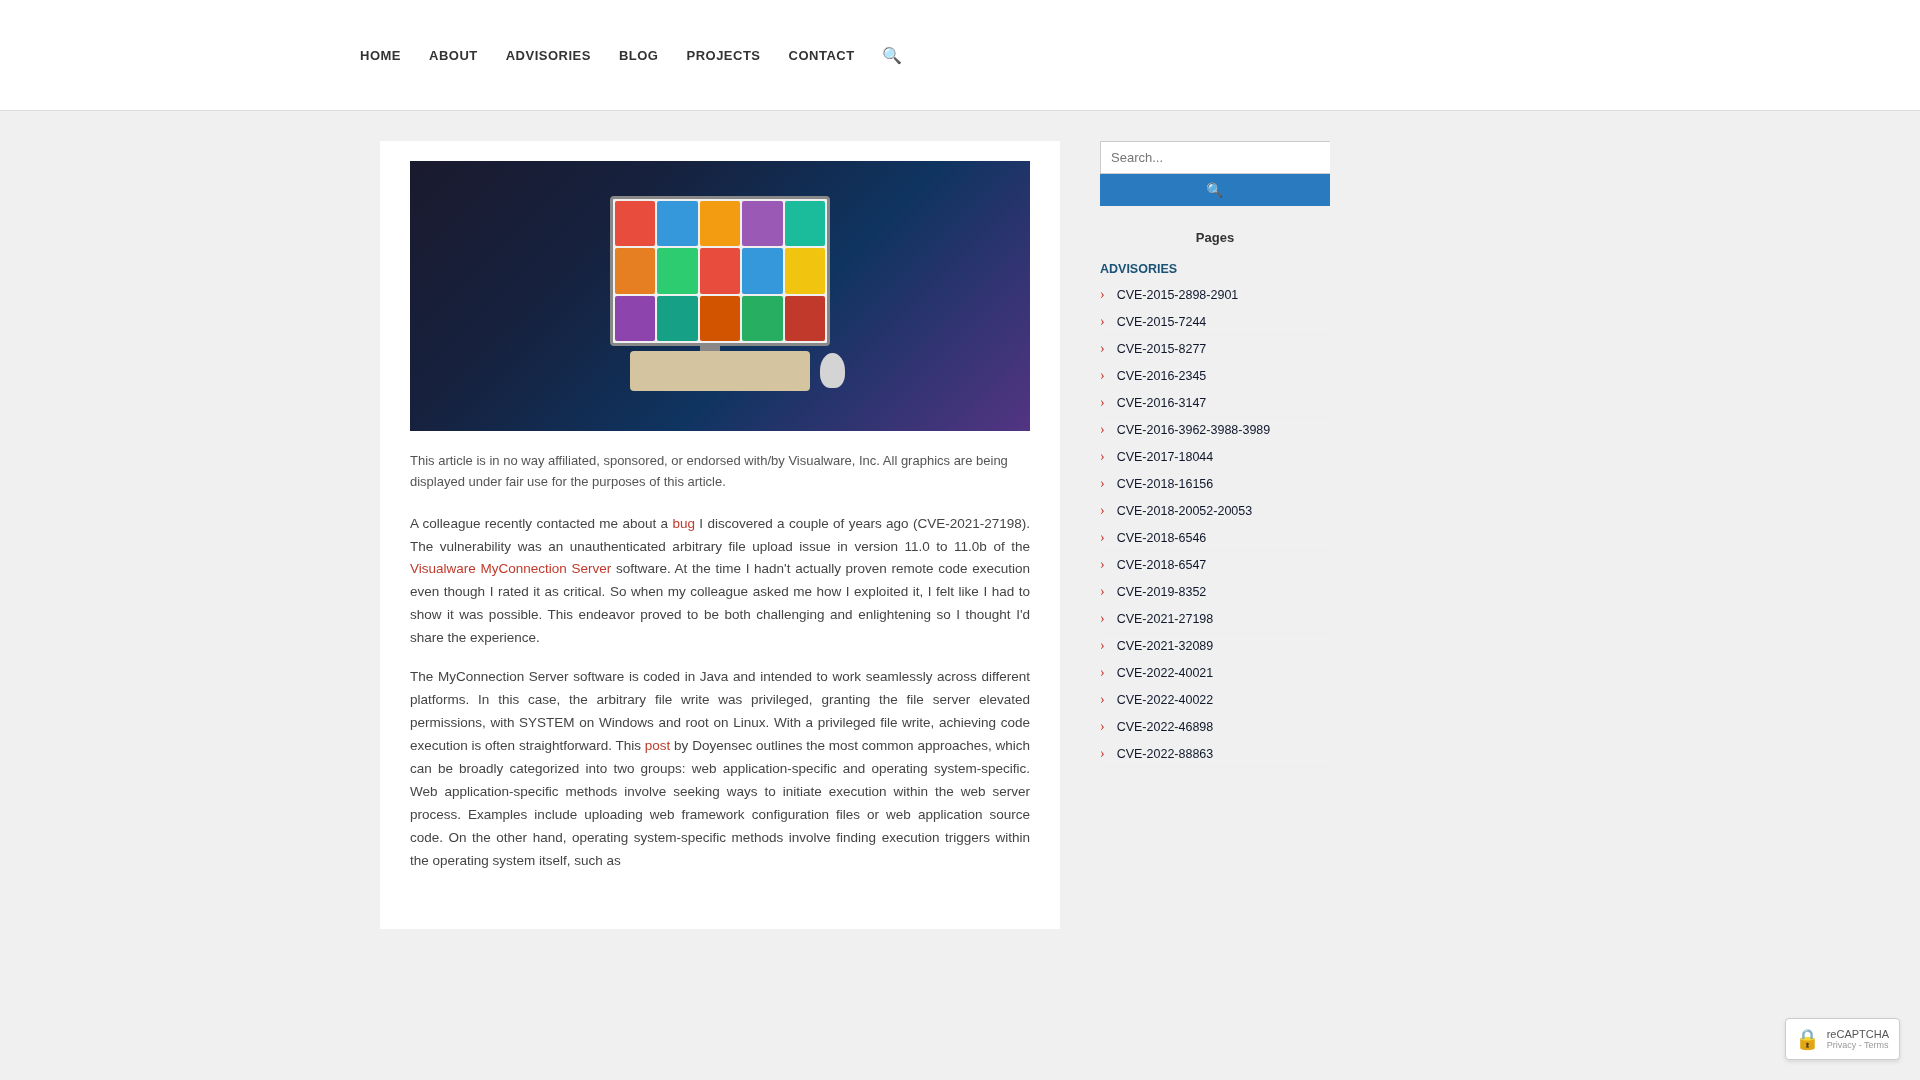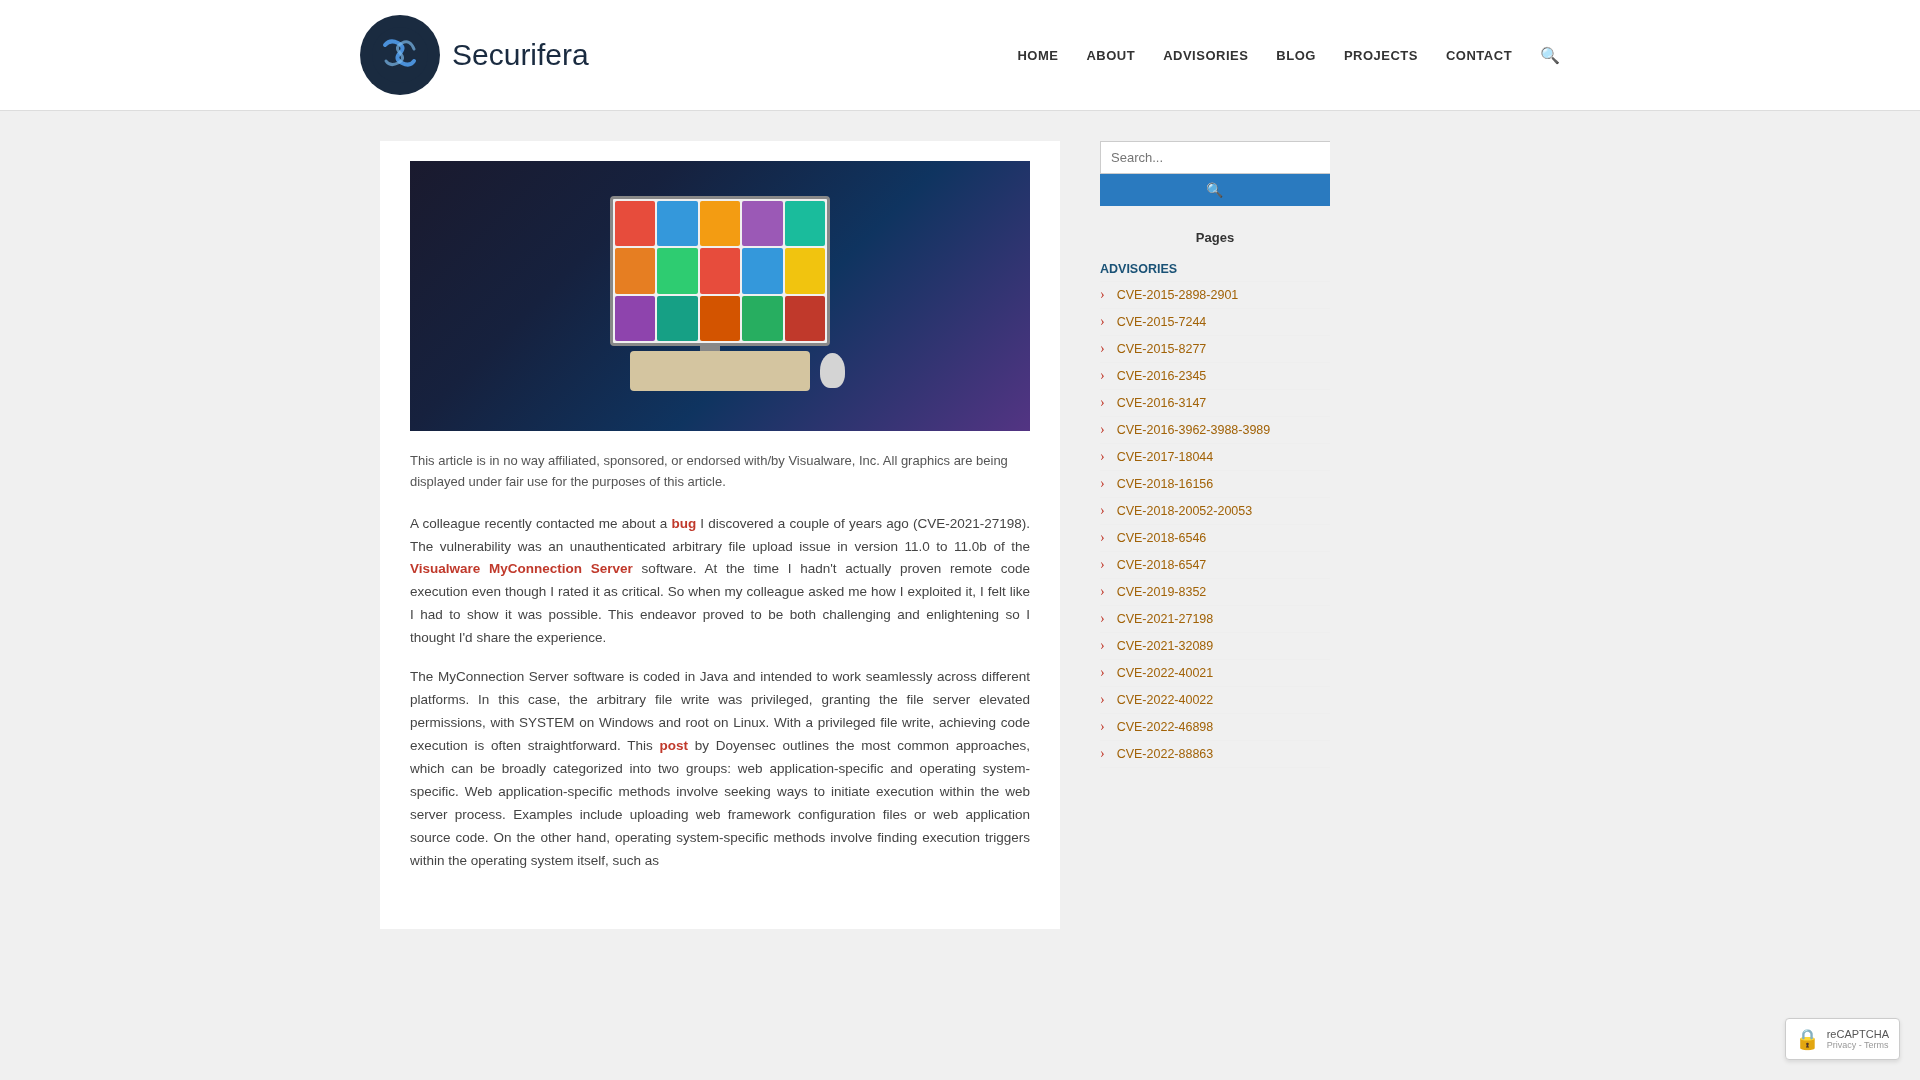--- a/index.html
+++ b/index.html
@@ -176,21 +176,20 @@
       font-size: 13.5px;
       line-height: 1.7;
       color: #444;
       font-family: Arial, sans-serif;
       margin-bottom: 16px;
       text-align: justify;
     }
     .article-body a {
       color: #c0392b;
       text-decoration: none;
-      font-weight: bold;
     }
 
     
     .sidebar {
       width: 230px;
       flex-shrink: 0;
     }
     .search-widget {
       margin-bottom: 24px;
       display: flex;
@@ -239,21 +238,21 @@
     .pages-list li a {
       text-decoration: none;
       font-size: 12.5px;
       font-family: Arial, sans-serif;
     }
     .pages-list li.top-level a {
       color: #1a5276;
       font-weight: 600;
     }
     .pages-list li.sub-item a {
-      color: #a16207;
+      color: #0f172a;
       padding-left: 8px;
     }
     .pages-list li.sub-item::before {
       content: '›';
       color: #c0392b;
       font-size: 14px;
     }
 
     
     .recaptcha-badge {
@@ -274,31 +273,20 @@
     }
     .recaptcha-logo {
       font-size: 20px;
     }
   </style>
 </head>
 <body>
 
 <div class="header-wrapper">
   <div class="header-inner">
-    <a class="logo-area" href="#">
-      <div class="logo-circle">
-        <svg viewBox="0 0 60 60" xmlns="http://www.w3.org/2000/svg">
-
-          <circle cx="30" cy="30" r="28" fill="#1a2b40"></circle>
-          <path d="M15 20 Q20 14 28 18 Q36 22 30 28 Q24 34 32 38 Q40 42 44 36" stroke="#4a90d9" stroke-width="4" fill="none" stroke-linecap="round"></path>
-          <path d="M44 24 Q40 14 32 18 Q24 22 30 28 Q36 34 28 38 Q20 42 16 36" stroke="#7ab8e8" stroke-width="3" fill="none" stroke-linecap="round" opacity="0.7"></path>
-        </svg>
-      </div>
-      <span class="logo-text">Securifera</span>
-    </a>
     <nav>
       <a href="#">HOME</a>
       <a href="#">ABOUT</a>
       <a href="#">ADVISORIES</a>
       <a href="#">BLOG</a>
       <a href="#">PROJECTS</a>
       <a href="#">CONTACT</a>
       <span class="search-icon-nav">🔍</span>
     </nav>
   </div>

